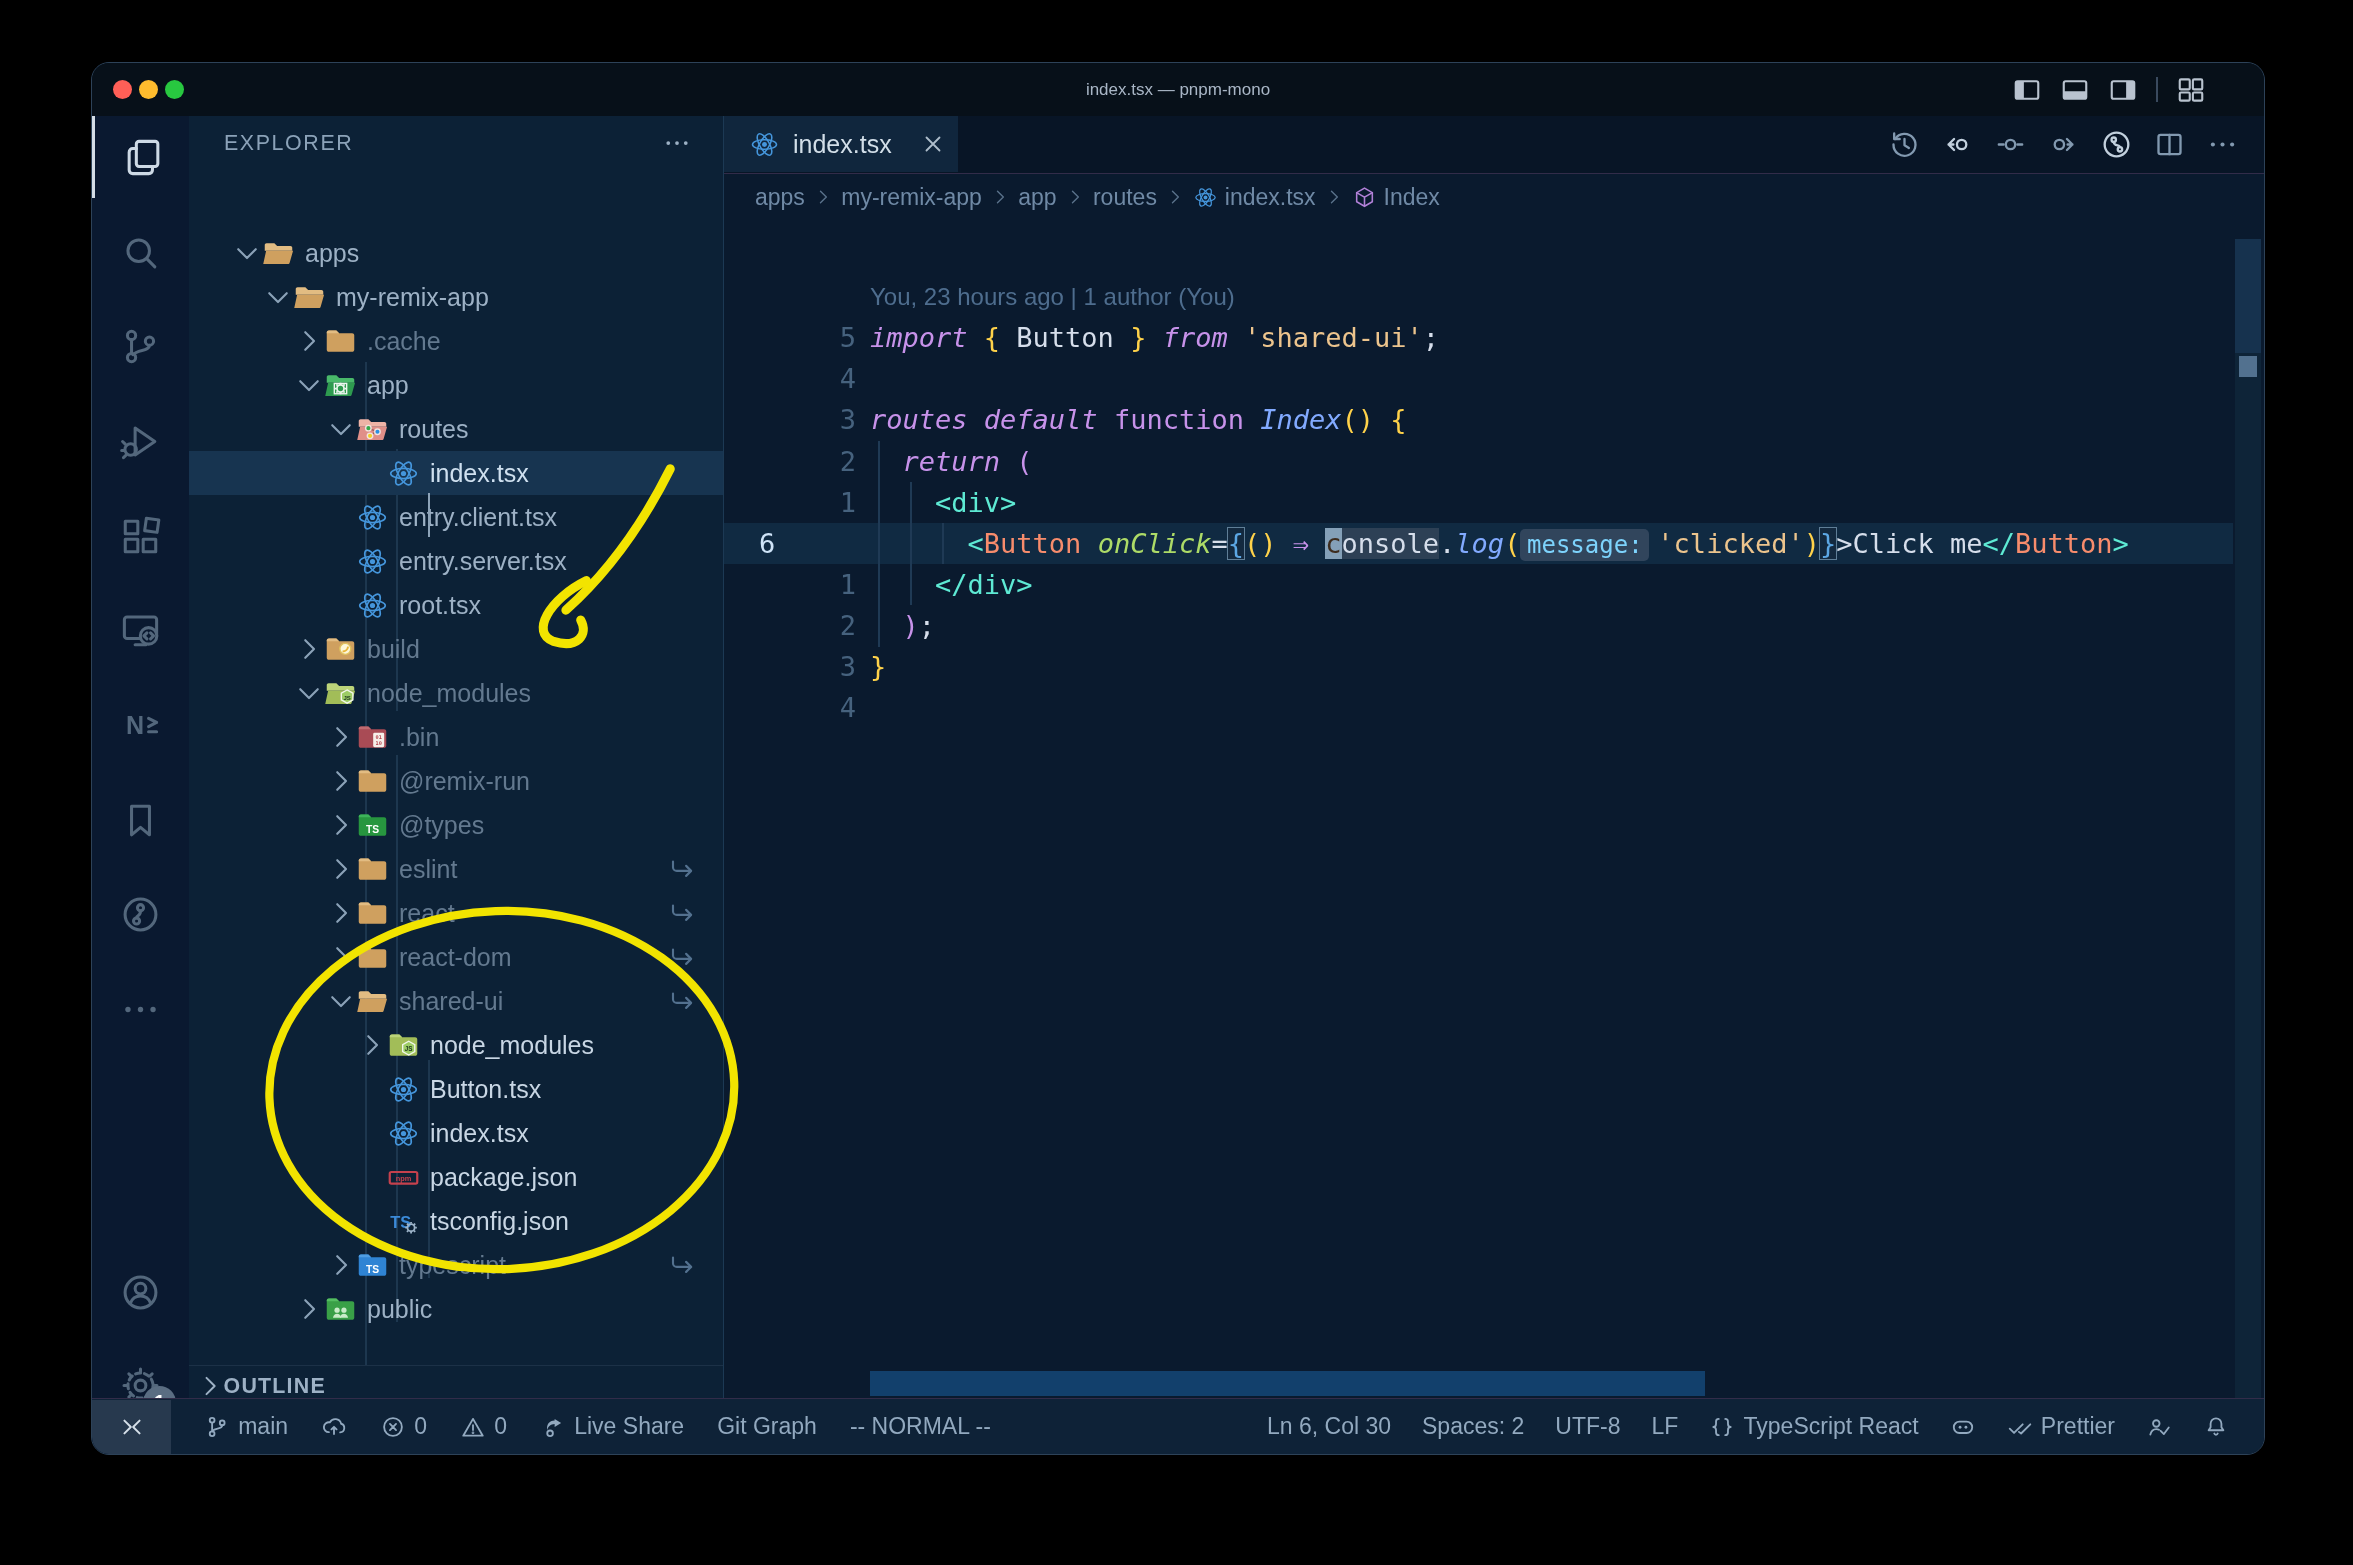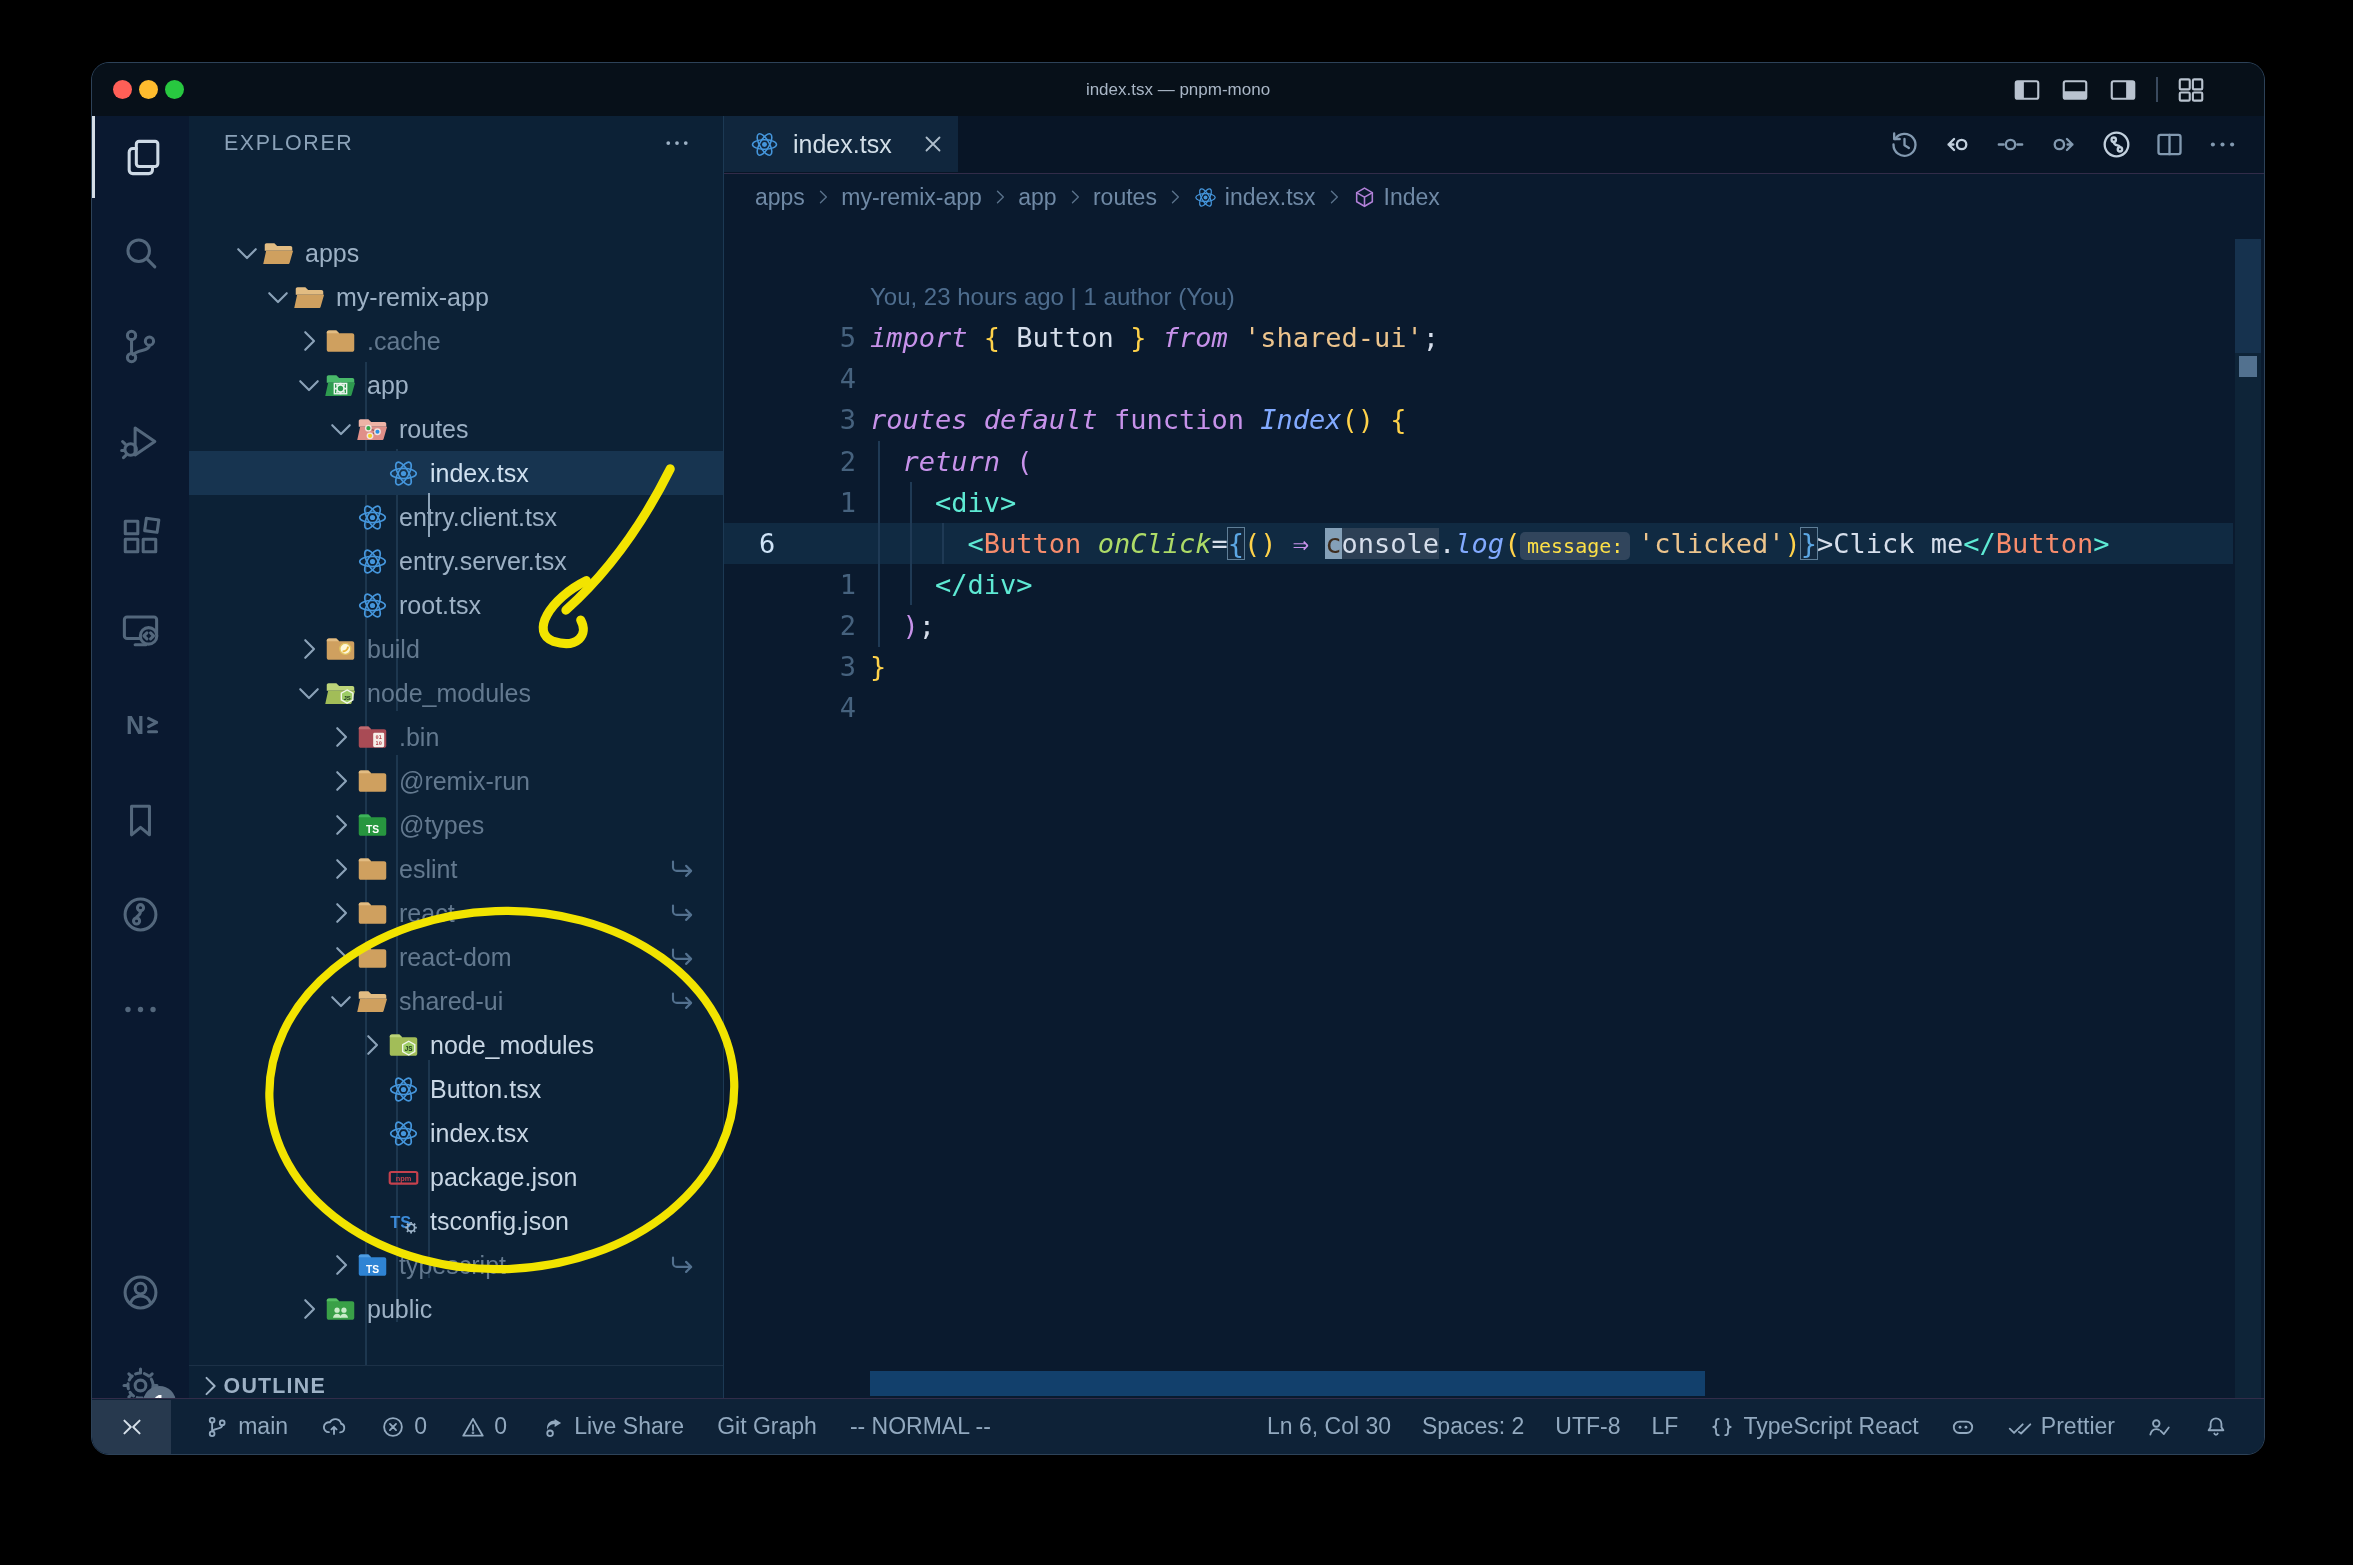--- a/index.html
+++ b/index.html
@@ -74,21 +74,21 @@
   .tok-w{color:#d6deeb;}
   .tok-s{color:#ecc48d;}
   .tok-t{color:#5eead4;}
   .tok-cmp{color:#f78c6c;}
   .tok-at{color:#addb67;font-style:italic;}
   .tok-m{color:#c792ea;}
   .tok-blue{color:#5ca7e4;}
   .tok-bx{outline:1.6px solid #5f7e97;outline-offset:-0.8px;background:#13293f;}
   .tok-crs{background:#84a0b8;color:#3d2c1e;}
   .tok-whl{background:#2d4055;}
-  .tok-inl{background:#31455c;color:#fde047;border-radius:5px;padding:1.6px 6.6px;margin-right:8.2px;font-size:20px;}
+  .tok-inl{background:#31455c;color:#7dd3fc;border-radius:5px;padding:1.6px 6.6px;margin-right:8.2px;font-size:24px;}
   .cguide{position:absolute;width:1.6px;background:#1f3a55;}
   
   #vsb-track{position:absolute;right:3.3px;top:123px;bottom:0;width:26px;background:#0e2438;}
   #vsb-thumb{position:absolute;right:3.3px;top:123px;width:26px;height:114px;background:#16324e;}
   #vsb-cursor{position:absolute;right:7.4px;top:240px;width:18px;height:21.4px;background:#52718f;}
   #hsb-thumb{position:absolute;left:146px;bottom:2.5px;width:835px;height:25px;background:#12406c;}
   
   #statusbar{position:absolute;left:0;bottom:0;width:100%;height:56px;background:#0e2237;border-top:1.6px solid #322c49;
              box-sizing:border-box;display:flex;align-items:center;color:#92a9bf;font-size:23px;}
   .sb-left{display:flex;align-items:center;gap:33px;margin-left:16.5px;flex:1;}

